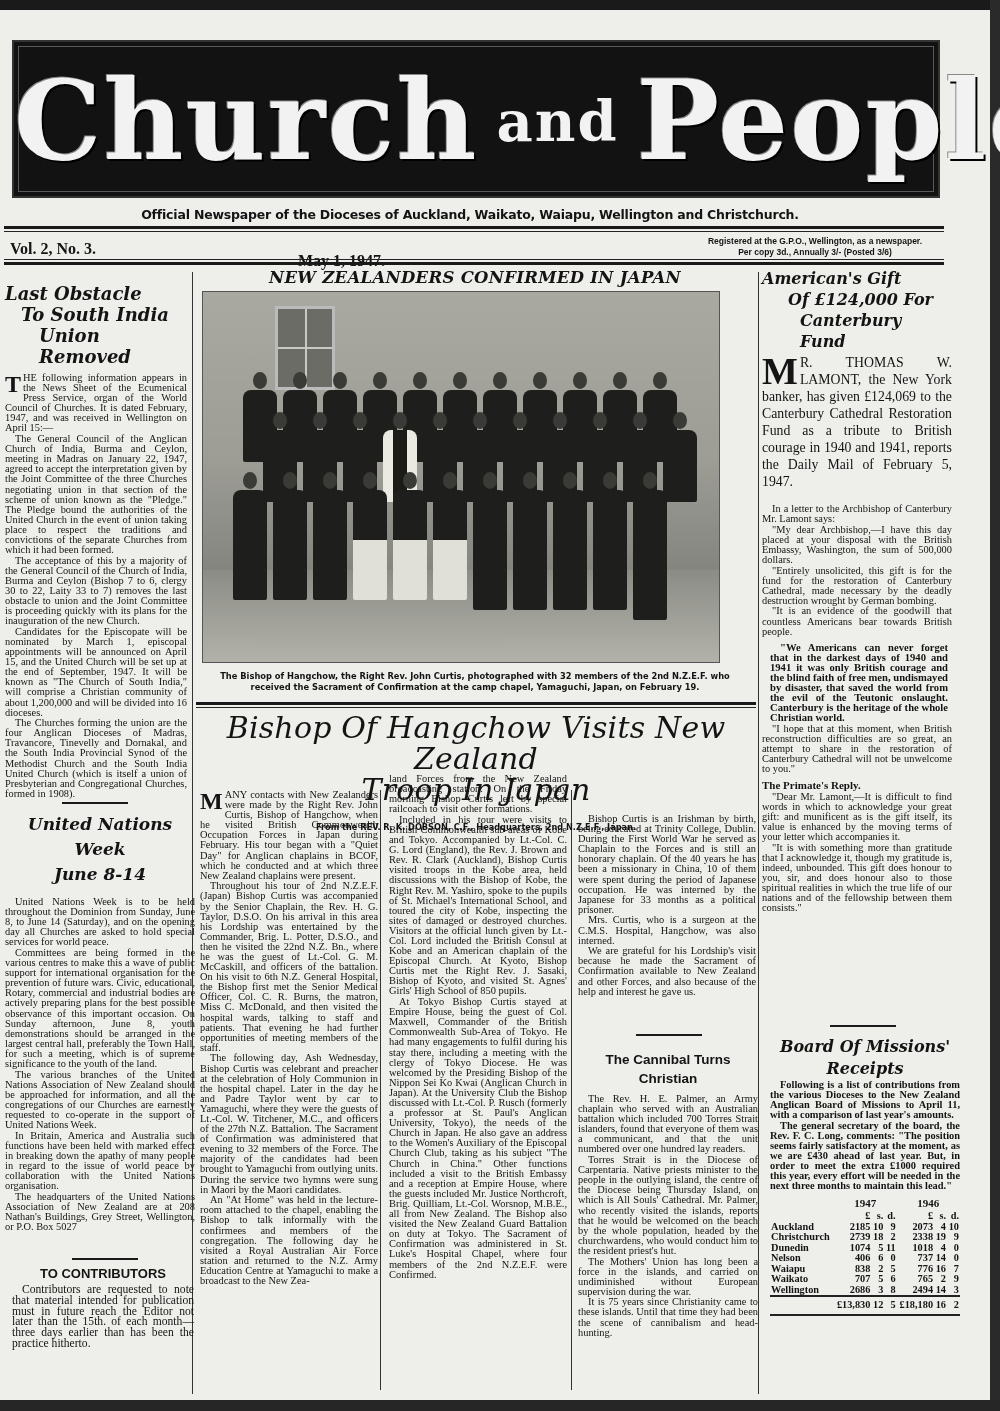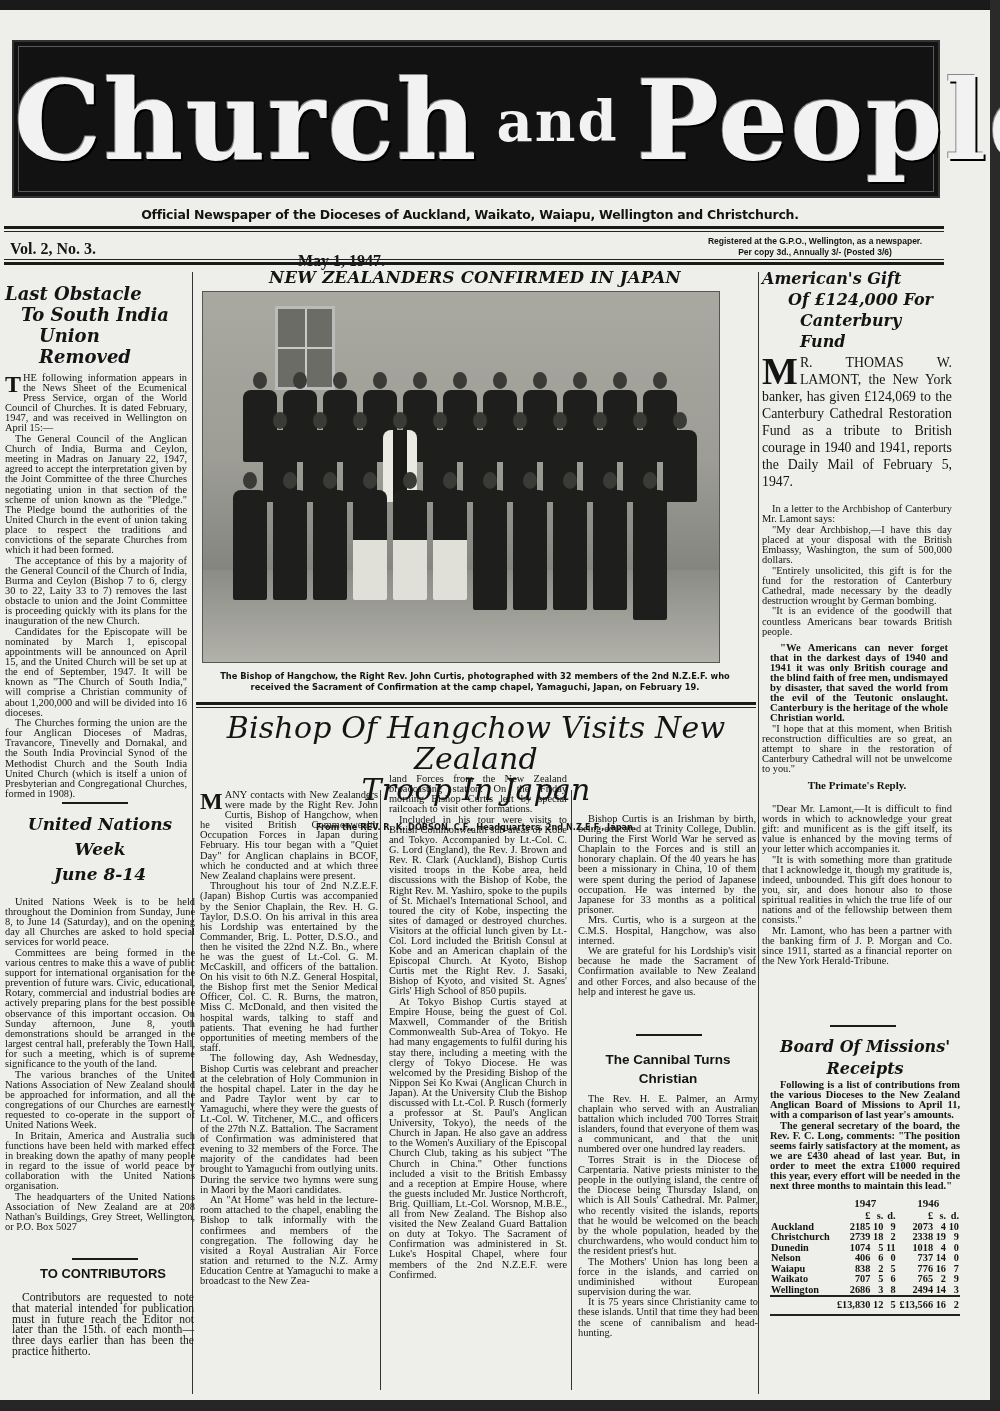--- a/index.html
+++ b/index.html
@@ -31,21 +31,21 @@
   .text p { text-indent: 10px; margin-bottom: 0.5px; }
   .bold-text { font-weight: bold; }
   .headline-it { font-family: "DejaVu Serif", serif; font-style: italic; font-weight: bold; }
   .dropcap { float: left; font-size: 24px; line-height: 20px; font-weight: bold; margin-right: 2px; margin-top: 1px; }
 
   #last-obstacle { position: absolute; left: 5px; top: 283px; width: 182px; }
   #last-obstacle h2 { font-size: 18px; line-height: 21px; margin-bottom: 6px; }
   #un-week { position: absolute; left: 5px; top: 812px; width: 190px; }
   #un-week h2 { font-size: 17px; line-height: 25px; text-align: center; margin-bottom: 10px; }
   #contributors { position: absolute; left: 12px; top: 1266px; width: 182px; }
-  #contributors h3 { font-family: "Liberation Sans", sans-serif; font-weight: bold; font-size: 13px; text-align: center; margin-bottom: 12px; }
+  #contributors h3 { font-family: "Liberation Sans", sans-serif; font-weight: bold; font-size: 13px; text-align: center; margin-bottom: 4px; }
   #contributors .text { font-size: 11.6px; line-height: 10.8px; }
 
   #photo-block { position: absolute; left: 196px; top: 268px; width: 558px; }
   #photo-block h2 { text-align: center; font-size: 16.5px; letter-spacing: 0.3px; }
   .photo { position: relative; margin: 4px 0 0 6px; width: 518px; height: 372px; background: #8a8a84; overflow: hidden; border: 1px solid #555; }
   .photo .wall { position: absolute; left: 0; top: 0; width: 100%; height: 75%; background: linear-gradient(180deg, #a9a9a2 0%, #9d9d96 60%, #858580 100%); }
   .photo .floor { position: absolute; left: 0; bottom: 0; width: 100%; height: 25%; background: linear-gradient(180deg, #8c8c86, #b2b2ab); }
   .photo .window { position: absolute; left: 72px; top: 14px; width: 60px; height: 84px; background: #6c6c66; border: 3px solid #bbb; }
   .photo .window:before { content: ""; position: absolute; left: 27px; top: 0; width: 2px; height: 100%; background: #c9c9c3; }
   .photo .window:after { content: ""; position: absolute; left: 0; top: 38px; width: 100%; height: 2px; background: #c9c9c3; }
@@ -65,21 +65,21 @@
   .bcol.c1 { left: 4px; } .bcol.c2 { left: 193px; } .bcol.c3 { left: 382px; margin-top: 24px; }
 
   #cannibal { position: absolute; left: 578px; top: 1050px; width: 180px; }
   #cannibal h3 { text-align: center; font-family: "Liberation Sans", sans-serif; font-weight: bold; font-size: 13.5px; line-height: 19px; margin-bottom: 6px; }
 
   #american-gift { position: absolute; left: 762px; top: 268px; width: 190px; }
   #american-gift h2 { font-size: 16px; line-height: 21px; }
   .gift-lead { font-size: 13.8px; line-height: 17px; text-align: justify; margin-top: 2px; }
   .gift-lead .dropcap { font-size: 38px; line-height: 30px; margin-top: 2px; }
   .gift-body { margin-top: 14px; }
-  .primate { text-align: center; font-weight: bold; font-size: 11px; margin: 6px 0 13px; }
+  .primate { font-weight: bold; font-size: 11px; margin: 6px 0 1px; }
   .quote-bold { font-weight: bold; font-size: 10.6px; padding: 0 4px 0 8px; margin: 6px 0; }
 
   #board { position: absolute; left: 770px; top: 1036px; width: 190px; }
   #board h2 { text-align: center; font-size: 16px; line-height: 22px; }
   .receipts { width: 100%; border-collapse: collapse; font-family: "Liberation Serif", serif; font-size: 10.3px; font-weight: bold; margin-top: 6px; }
   .receipts td, .receipts th { padding: 0 1px; line-height: 10.5px; text-align: right; }
   .receipts td:first-child { text-align: left; }
   .receipts .yr th { text-align: center; font-size: 11px; padding-bottom: 3px; }
   .receipts .total td { border-top: 2px solid #222; border-bottom: 2px solid #222; padding: 3px 1px; }
 </style>
@@ -358,21 +358,20 @@
     <div class="text gift-body">
       <p>In a letter to the Archbishop of Canterbury Mr. Lamont says:</p>
       <p>"My dear Archbishop,—I have this day placed at your disposal with the British Embassy, Washington, the sum of 500,000 dollars.</p>
       <p>"Entirely unsolicited, this gift is for the fund for the restoration of Canterbury Cathedral, made necessary by the deadly destruction wrought by German bombing.</p>
       <p>"It is an evidence of the goodwill that countless Americans bear towards British people.</p>
       <p class="quote-bold">"We Americans can never forget that in the darkest days of 1940 and 1941 it was only British courage and the blind faith of free men, undismayed by disaster, that saved the world from the evil of the Teutonic onslaught. Canterbury is the heritage of the whole Christian world.</p>
       <p>"I hope that at this moment, when British reconstruction difficulties are so great, an attempt to share in the restoration of Canterbury Cathedral will not be unwelcome to you."</p>
       <div class="primate">The Primate's Reply.</div>
       <p>"Dear Mr. Lamont,—It is difficult to find words in which to acknowledge your great gift: and munificent as is the gift itself, its value is enhanced by the moving terms of your letter which accompanies it.</p>
       <p>"It is with something more than gratitude that I acknowledge it, though my gratitude is, indeed, unbounded. This gift does honour to you, sir, and does honour also to those spiritual realities in which the true life of our nations and of the fellowship between them consists."</p>
-      <p>Mr. Lamont, who has been a partner with the banking firm of J. P. Morgan and Co. since 1911, started as a financial reporter on the New York Herald-Tribune.</p>
     </div>
   </div>
   <div class="rule-thick" style="left:830px; top:1025px; width:66px; height:2px;"></div>
 
   <div id="board">
     <h2 class="headline-it">
       <div>Board Of Missions'</div>
       <div>Receipts</div>
     </h2>
     <div class="text bold-text">
@@ -456,20 +455,20 @@
             <td>8</td>
             <td>2494</td>
             <td>14</td>
             <td>3</td>
           </tr>
       <tr class="total">
         <td></td>
         <td>£13,830</td>
         <td>12</td>
         <td>5</td>
-        <td>£13,566</td>
+        <td>£18,180</td>
         <td>16</td>
         <td>2</td>
       </tr>
     </tbody>
       </table>
   </div>
 </div>
 
 </body></html>

